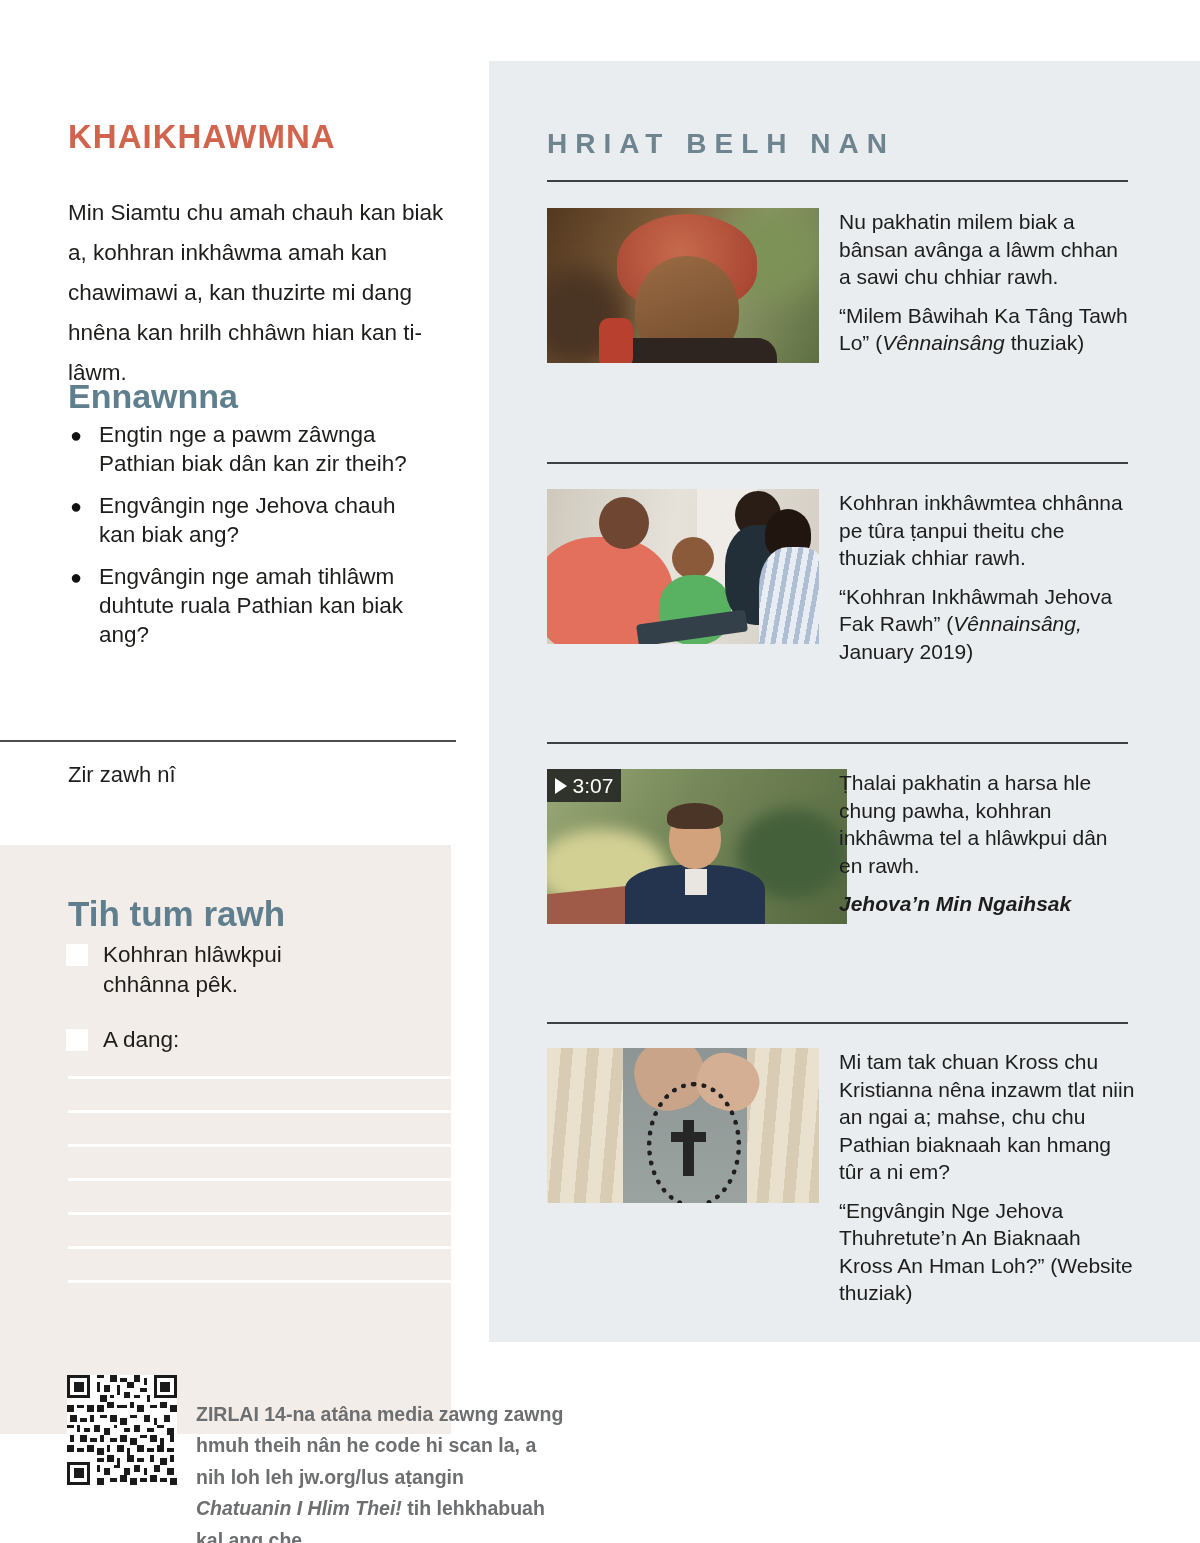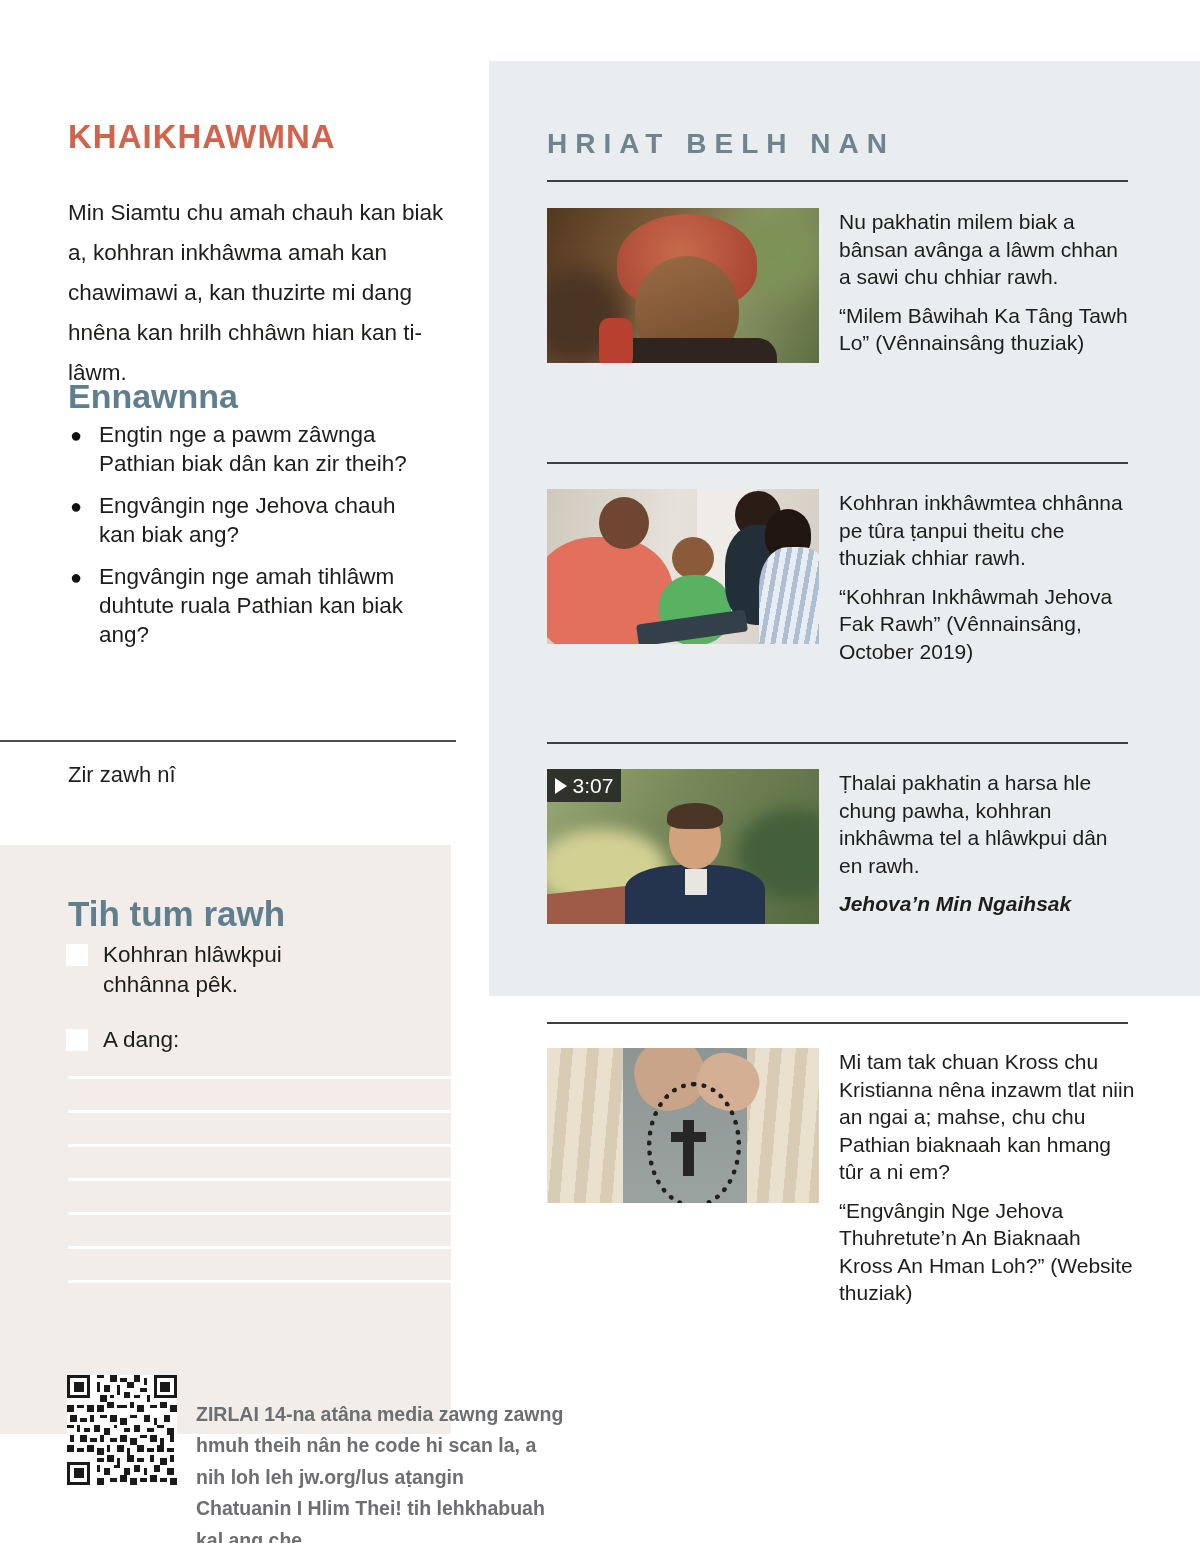--- a/index.html
+++ b/index.html
@@ -21,28 +21,28 @@
   .date-label{left:68px;top:762px;font-size:22px;color:#1d1d1b;}
 
   .goal-box{left:0;top:845px;width:451px;height:589px;background:#f2ede8;}
   .goal-title{left:68px;top:20px;font-size:35px;font-weight:bold;color:#5f7e8e;}
   .check-row{position:absolute;left:66px;}
   .check-row .box{position:absolute;left:0;top:4px;width:22px;height:22px;background:#ffffff;}
   .check-row .lbl{display:block;margin-left:37px;width:235px;font-size:22.5px;line-height:30px;color:#1d1d1b;}
   .write-line{position:absolute;left:68px;width:383px;height:3px;background:#ffffff;}
 
   
-  .panel{left:489px;top:61px;width:711px;height:935px;background:#e9edf0;}
+  .panel{left:489px;top:61px;width:711px;height:1281px;background:#e9edf0;}
   .panel-title{left:58px;top:44px;font-size:28px;font-weight:bold;color:#6e8590;letter-spacing:8px;}
   .sec-rule{left:58px;width:581px;height:2px;background:#3e3f41;}
   .sec-photo{left:58px;width:272px;height:155px;overflow:hidden;background:#888;}
   .sec-text{left:350px;width:296px;font-size:21px;line-height:27.5px;color:#1d1d1b;}
   .sec-text .ref{margin-top:11px;}
   .bd{font-weight:normal;}
-  .it{margin-top:48px;}
+  .it{font-style:italic;margin-top:48px;}
   .bi{font-weight:bold;font-style:italic;}
 
   
   .badge{position:absolute;left:0;top:0;width:74px;height:33px;background:rgba(34,34,34,.88);
          color:#fff;display:flex;align-items:center;justify-content:center;gap:6px;z-index:5;}
   .badge .tri{width:0;height:0;border-left:12px solid #fff;border-top:8px solid transparent;border-bottom:8px solid transparent;}
   .badge .time{font-size:21px;}
 
   
   .sec-photo>div{position:absolute;}
@@ -60,21 +60,21 @@
   .ph2 .man{left:-14px;top:48px;width:140px;height:120px;background:#e2705c;border-radius:45%;}
   .ph2 .manhead{left:52px;top:8px;width:50px;height:52px;background:#6f4632;border-radius:50%;}
   .ph2 .boy{left:112px;top:86px;width:72px;height:70px;background:#58b261;border-radius:45%;}
   .ph2 .boyhead{left:125px;top:48px;width:42px;height:42px;background:#8a5a3b;border-radius:50%;}
   .ph2 .woman{left:178px;top:36px;width:76px;height:100px;background:#232f38;border-radius:40%;}
   .ph2 .womanhead{left:188px;top:2px;width:46px;height:48px;background:#2a1d16;border-radius:50%;}
   .ph2 .girl{left:212px;top:58px;width:72px;height:100px;background:repeating-linear-gradient(100deg,#e8edf4 0 6px,#aebfd4 6px 11px);border-radius:40% 40% 0 0;}
   .ph2 .girlhead{left:218px;top:20px;width:46px;height:50px;background:#20150f;border-radius:50% 50% 40% 40%;}
   .ph2 .tab{left:90px;top:128px;width:110px;height:22px;background:#33404a;border-radius:4px;transform:rotate(-8deg);}
   
-  .ph3{background:linear-gradient(120deg,#9aa876 0%,#77895a 40%,#55683f 100%);}
+  .ph3{background:linear-gradient(120deg,#9aa876 0%,#77895a 40%,#55683f 100%);padding-left:28px;}
   .ph3 .grass{left:-10px;top:60px;width:130px;height:80px;background:#d3d094;border-radius:50%;filter:blur(8px);}
   .ph3 .bush{left:190px;top:40px;width:110px;height:90px;background:#44603b;border-radius:50%;filter:blur(8px);}
   .ph3 .brick{left:-10px;top:120px;width:120px;height:40px;background:#a05a48;transform:skewY(-6deg);}
   .ph3 .suit{left:78px;top:96px;width:140px;height:60px;background:#24344e;border-radius:40% 40% 0 0;}
   .ph3 .shirt{left:138px;top:100px;width:22px;height:26px;background:#e9e6e2;}
   .ph3 .head{left:122px;top:40px;width:52px;height:60px;background:#d2a27c;border-radius:48%;}
   .ph3 .hair{left:120px;top:34px;width:56px;height:26px;background:#4a3526;border-radius:50% 50% 30% 30%;}
   
   .ph4{background:repeating-linear-gradient(95deg,#e9e1cd 0 14px,#d8cdb4 14px 26px);}
   .ph4 .shirt{left:76px;top:0;width:124px;height:155px;background:linear-gradient(180deg,#8d9694,#9aa3a0);}
@@ -152,21 +152,21 @@
       <div class="boyhead"></div>
       <div class="boy"></div>
       <div class="womanhead"></div>
       <div class="woman"></div>
       <div class="girlhead"></div>
       <div class="girl"></div>
       <div class="tab"></div>
   </div>
   <div class="abs sec-text" style="top:428px;">
     <div>Kohhran inkhâwmtea chhânna pe tûra ṭanpui theitu che thuziak chhiar rawh.</div>
-    <div class="ref"><span class="bd">“Kohhran Inkhâwmah Jehova Fak Rawh”</span><span> (</span><span class="it">Vênnainsâng,</span><span> October 2019)</span></div>
+    <div class="ref"><span class="bd">“Kohhran Inkhâwmah Jehova Fak Rawh”</span><span> (</span><span class="it">Vênnainsâng,</span><span> January 2019)</span></div>
   </div>
 
   <div class="abs sec-rule" style="top:681px;"></div>
   <div class="abs sec-photo ph3" style="top:708px;" aria-hidden="false">
     <div class="grass"></div>
       <div class="bush"></div>
       <div class="brick"></div>
       <div class="suit"></div>
       <div class="shirt"></div>
       <div class="head"></div>

